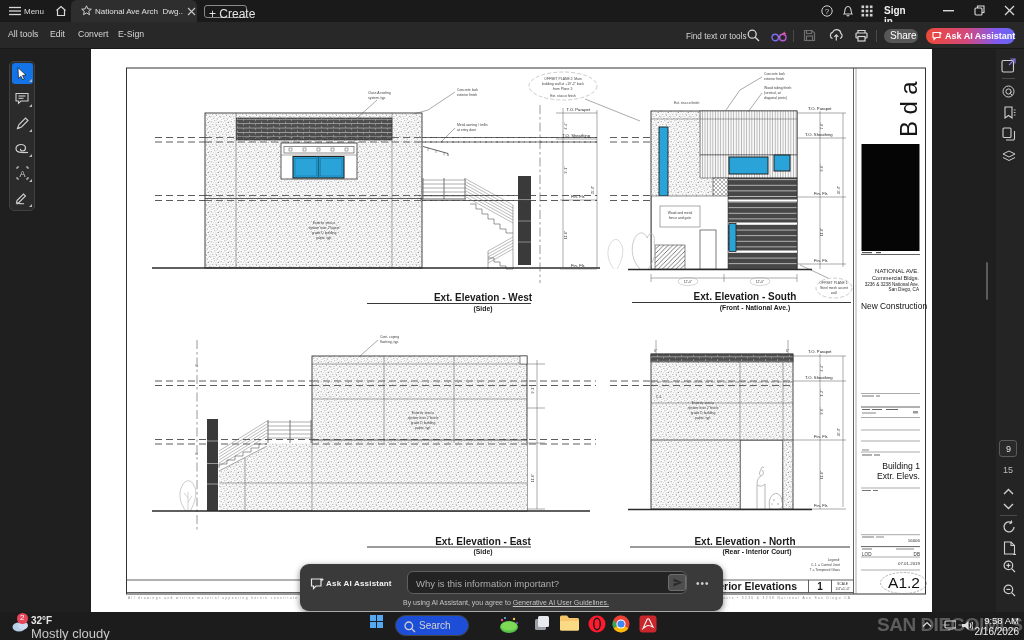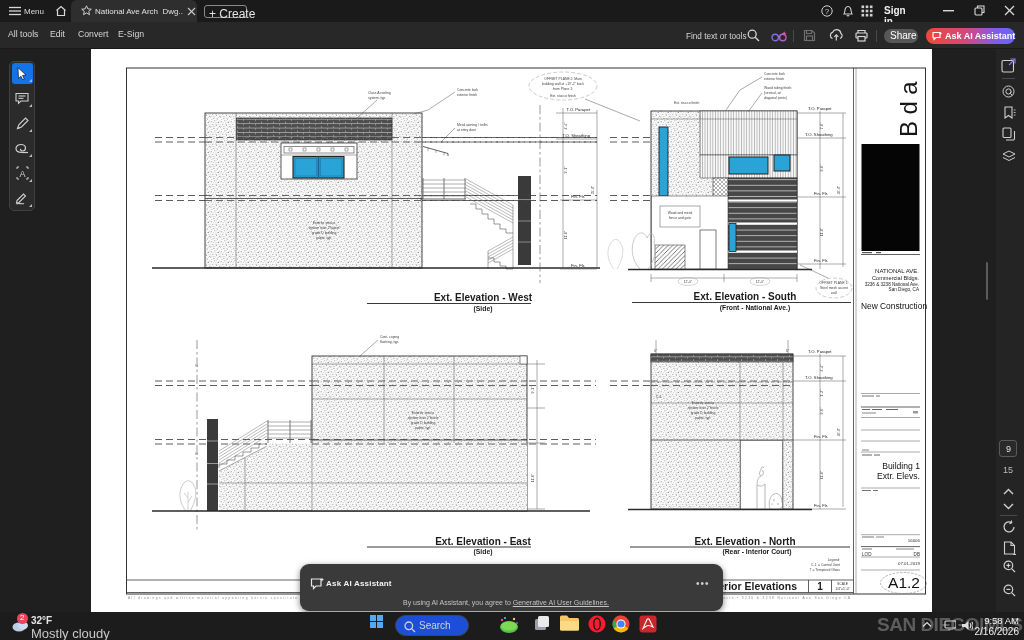--- a/index.html
+++ b/index.html
@@ -678,20 +678,28 @@
       <line x1="3.4" y1="5.4" x2="7.4" y2="5.4"></line>
     </svg>
   <div class="abs" style="left:986px;top:262px;width:2px;height:38px;background:#5b5b5b;border-radius:1px"></div>
 
   <div id="aibar">
     <svg class="abs" style="left:10px;top:13px" width="15" height="14" fill="none" stroke="#e8e8e8" stroke-width="1.2">
         <path d="M1.5 2 H11 V9 H6 L3.5 11.5 V9 H1.5 Z"></path>
         <path d="M12 0.5 l0.6 1.5 1.5 0.6 -1.5 0.6 -0.6 1.5 -0.6 -1.5 -1.5 -0.6 1.5 -0.6 Z" fill="#e8e8e8" stroke="none"></path>
       </svg>
     <div class="abs" style="left:26px;top:15px;font-size:8px;font-weight:bold;color:#f2f2f2;white-space:nowrap;letter-spacing:0.2px">Ask AI Assistant</div>
+    <div id="aiinput">
+      <div class="abs" style="left:8px;top:6px;font-size:9.5px;color:#ababab;white-space:nowrap">Why is this information important?</div>
+      <div class="abs" style="left:260px;top:1.5px;width:18px;height:17px;background:#4e4e4e;border:1px solid #6e6e6e;border-radius:3px">
+        <svg class="abs" style="left:4px;top:3.5px" width="10" height="9" fill="#2b2b2b">
+            <path d="M0.5 8.5 L9.5 4.5 L0.5 0.5 L0.5 3.4 L6 4.5 L0.5 5.6 Z"></path>
+          </svg>
+      </div>
+    </div>
     <div class="abs" style="left:396px;top:14px;font-size:10px;color:#cfcfcf;letter-spacing:1px">•••</div>
     <div class="abs" style="left:103px;top:34.5px;font-size:7px;color:#c4c4c4;white-space:nowrap">By using AI Assistant, you agree to <span style="text-decoration:underline">Generative AI User Guidelines.</span></div>
   </div>
 
   <div id="taskbar"></div>
 
   <svg class="abs" style="left:11px;top:616px" width="20" height="16">
       <ellipse cx="8" cy="11" rx="6.5" ry="4.5" fill="#b9cfe8"></ellipse>
       <ellipse cx="12" cy="9.5" rx="5" ry="4" fill="#cddcf0"></ellipse>
     </svg>

